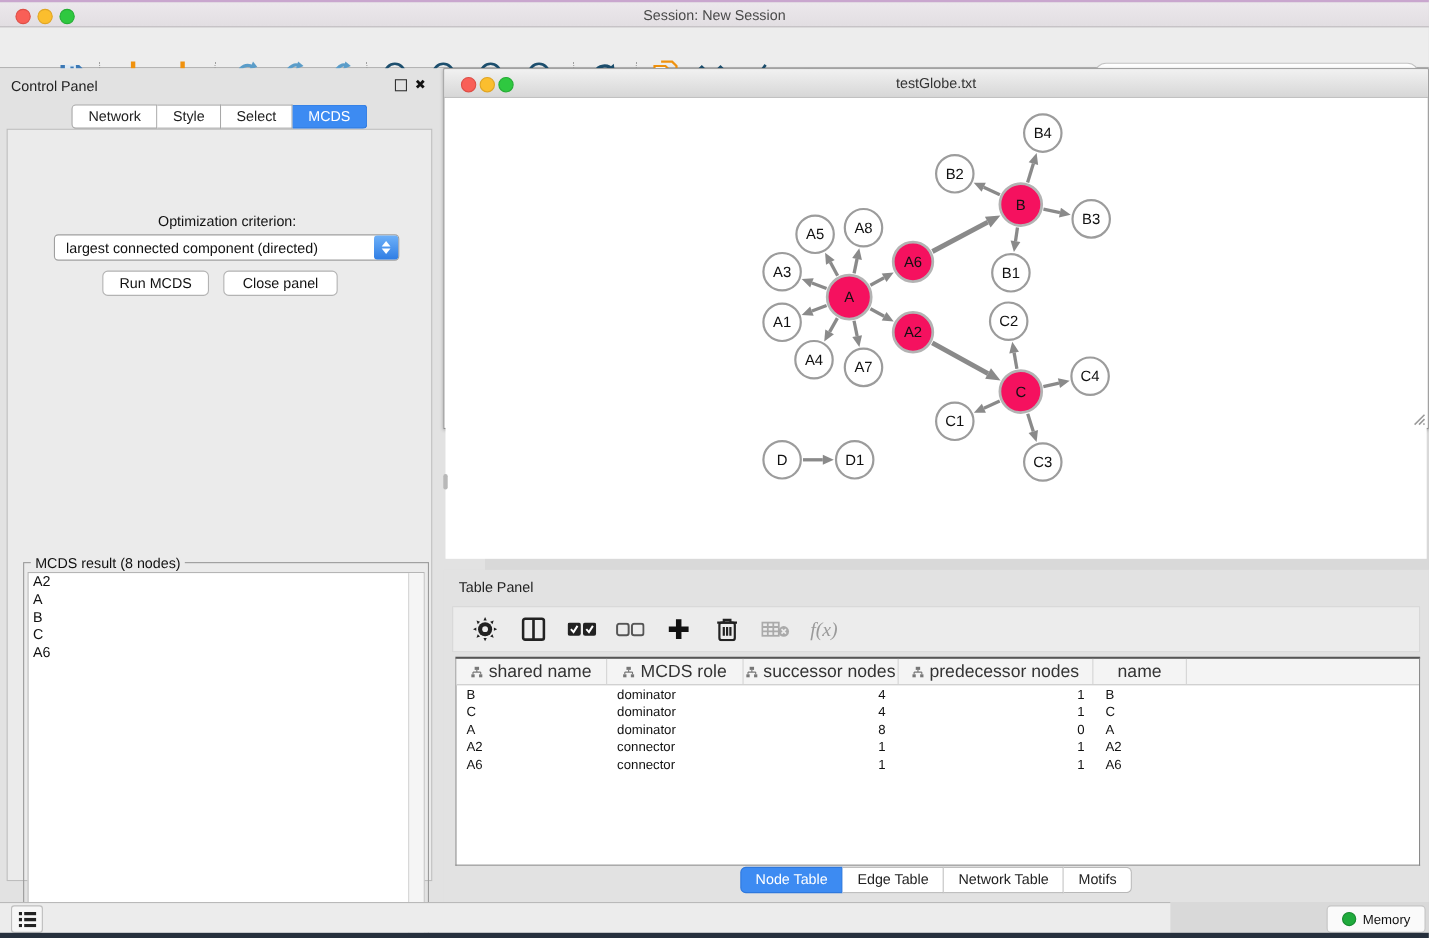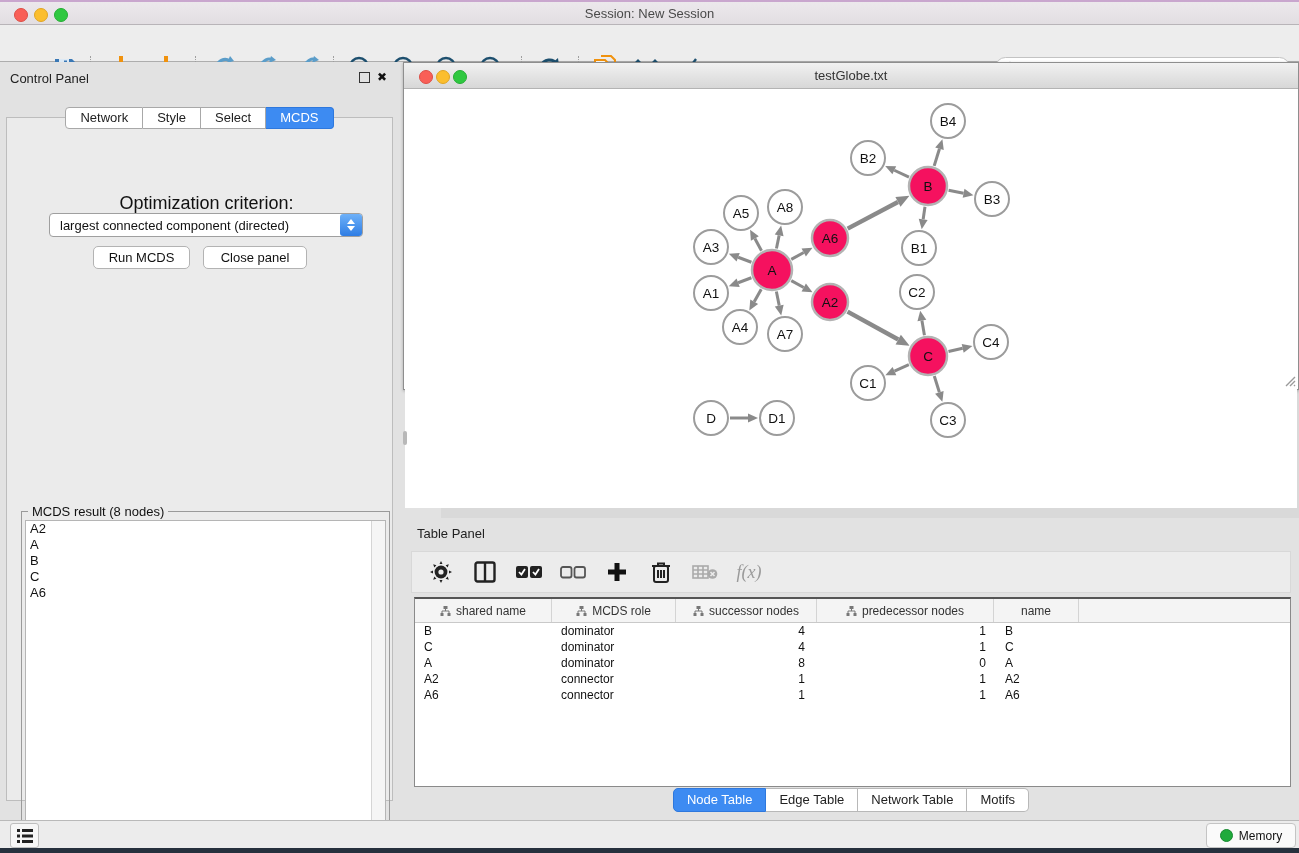--- a/index.html
+++ b/index.html
@@ -21,26 +21,26 @@
   .tb-sep{top:31px;width:0;height:26px;border-left:1px dotted #9f9f9f;}
   .searchbox{left:995px;top:32px;width:295px;height:21px;background:#fff;border:1px solid #c3c3c3;border-radius:11px;display:flex;align-items:center;padding-left:8px;box-sizing:border-box;}
   .searchbox input{border:none;outline:none;font-size:12px;width:250px;background:transparent;}
 
   
   .cpanel{left:0;top:62px;width:399px;height:758px;background:#e2e2e2;padding-left:42px;}
   .cp-title{left:10px;top:9px;font-size:13px;color:#222;}
   .panel-float{width:9px;height:9px;border:1.5px solid #333;}
   .panel-close{font-size:12px;color:#111;font-weight:bold;line-height:12px;}
   .cp-inner{left:6px;top:55px;width:387px;height:684px;background:#ebebeb;border:1px solid #bdbdbd;box-sizing:border-box;}
-  .cp-tabs{left:0;top:33px;width:399px;height:22px;display:flex;justify-content:center;margin-top:12px;}
+  .cp-tabs{left:0;top:33px;width:399px;height:22px;display:flex;justify-content:center;}
   .cp-tab{height:20px;padding:0 14px;font-size:13px;line-height:20px;background:#fff;border:1px solid #a8a8a8;border-left:none;color:#222;cursor:default;}
   .cp-tab:first-child{border-left:1px solid #a8a8a8;border-radius:4px 0 0 4px;}
   .cp-tab:last-child{border-radius:0 4px 4px 0;}
   .cp-tab.active{background:#3d8bf2;border-color:#2e78dd;color:#fff;}
-  .opt-label{left:0;top:75px;width:399px;text-align:center;font-size:18px;color:#111;}
+  .opt-label{left:0;top:75px;width:399px;text-align:center;font-size:13px;color:#111;}
   .dropdown{left:42px;top:95px;width:314px;height:24px;background:#fff;border:1px solid #9f9f9f;border-radius:4px;box-sizing:border-box;display:flex;align-items:center;}
   .dropdown .val{flex:1;font-size:13px;color:#111;padding-left:10px;white-space:nowrap;overflow:hidden;}
   .dd-spin{width:22px;height:22px;border-radius:3px;background:linear-gradient(#6eb1f9,#2f7de4);display:flex;flex-direction:column;align-items:center;justify-content:center;gap:2px;}
   .dd-spin .up{width:0;height:0;border-left:4px solid transparent;border-right:4px solid transparent;border-bottom:5px solid #fff;}
   .dd-spin .dn{width:0;height:0;border-left:4px solid transparent;border-right:4px solid transparent;border-top:5px solid #fff;}
   .btn{position:absolute;height:23px;background:#fff;border:1px solid #b3b3b3;border-radius:5px;font-size:13px;color:#111;display:flex;align-items:center;justify-content:center;box-sizing:border-box;}
   .fieldset{left:14px;top:393px;width:369px;height:345px;border:1px solid #9a9a9a;box-sizing:border-box;}
   .fieldset .legend{position:absolute;left:6px;top:-8px;background:#ebebeb;padding:0 4px;font-size:13px;color:#111;}
   .resultlist{position:absolute;left:3px;top:8px;width:361px;height:332px;background:#fff;border:1px solid #b5b5b5;box-sizing:border-box;}
   .resultlist .scroll{position:absolute;right:0;top:0;width:14px;height:100%;background:#f5f5f5;border-left:1px solid #d5d5d5;box-sizing:border-box;}
@@ -59,35 +59,35 @@
   .edge-handle{left:-1px;top:368px;width:4px;height:14px;background:#b8b8b8;border-radius:2px;}
 
   
   .tpanel{left:403px;top:518px;width:896px;height:302px;background:#e2e2e2;}
   .tp-title{left:14px;top:8px;font-size:13px;color:#222;}
   .tp-toolbar{left:8px;top:33px;width:880px;height:42px;background:#ececec;border:1px solid #d8d8d8;box-sizing:border-box;display:flex;align-items:center;gap:14px;padding-left:14px;}
   .tp-icon{width:30px;height:26px;display:flex;align-items:center;justify-content:center;}
   .fx{font-family:"Liberation Serif","DejaVu Serif",serif;font-style:italic;font-size:18px;color:#9a9a9a;}
   .datatable{left:11px;top:79px;width:877px;height:190px;background:#fff;border:1px solid #8a8a8a;border-top:2px solid #555;box-sizing:border-box;}
   .thead{display:grid;grid-template-columns:137px 124px 141px 177px 85px 1fr;height:23px;background:#f4f4f4;border-bottom:1px solid #c9c9c9;}
-  .th{display:flex;align-items:center;justify-content:center;gap:5px;font-size:12px;color:#333;border-right:1px solid #d4d4d4;overflow:hidden;white-space:nowrap;}
+  .th{display:flex;align-items:center;justify-content:center;gap:5px;font-size:16px;color:#333;border-right:1px solid #d4d4d4;overflow:hidden;white-space:nowrap;}
   .th:last-child{border-right:none;}
   .trow{display:grid;grid-template-columns:137px 124px 141px 177px 85px 1fr;height:16px;}
   .td{font-size:12px;color:#111;line-height:16px;white-space:nowrap;overflow:hidden;}
   .td.c0{padding-left:9px;} .td.c1{padding-left:9px;}
   .td.c2{text-align:right;padding-right:12px;} .td.c3{text-align:right;padding-right:8px;}
   .td.c4{padding-left:11px;}
   .tp-tabs{left:0;top:270px;width:896px;height:24px;display:flex;justify-content:center;}
   .tp-tab{height:22px;padding:0 13px;font-size:13px;line-height:22px;background:#fff;border:1px solid #b8b8b8;border-left:none;color:#222;}
   .tp-tab:first-child{border-left:1px solid #b8b8b8;border-radius:5px 0 0 5px;}
   .tp-tab:last-child{border-radius:0 5px 5px 0;}
   .tp-tab.active{background:#3d8bf2;border-color:#2e78dd;color:#fff;}
 
   
-  .statusbar{left:0;top:820px;width:1299px;height:28px;background:#ececec;border-top:1px solid #b9b9b9;box-sizing:border-box;}
+  .statusbar{left:0;top:820px;width:1064px;height:28px;background:#ececec;border-top:1px solid #b9b9b9;box-sizing:border-box;}
   .sb-left-btn{left:10px;top:2px;width:27px;height:23px;background:#f6f6f6;border:1px solid #bdbdbd;border-radius:3px;display:flex;align-items:center;justify-content:center;}
   .memory-btn{left:1206px;top:2px;width:88px;height:23px;background:#fafafa;border:1px solid #c4c4c4;border-radius:4px;display:flex;align-items:center;justify-content:center;gap:6px;font-size:12px;color:#111;}
   .memdot{width:11px;height:11px;border-radius:50%;background:#1faa3c;border:1px solid #178a30;}
   .deskedge{left:0;top:848px;width:1299px;height:5px;background:#26303d;}
 </style>
 </head>
 <body>
 
 <div class="app">
 

